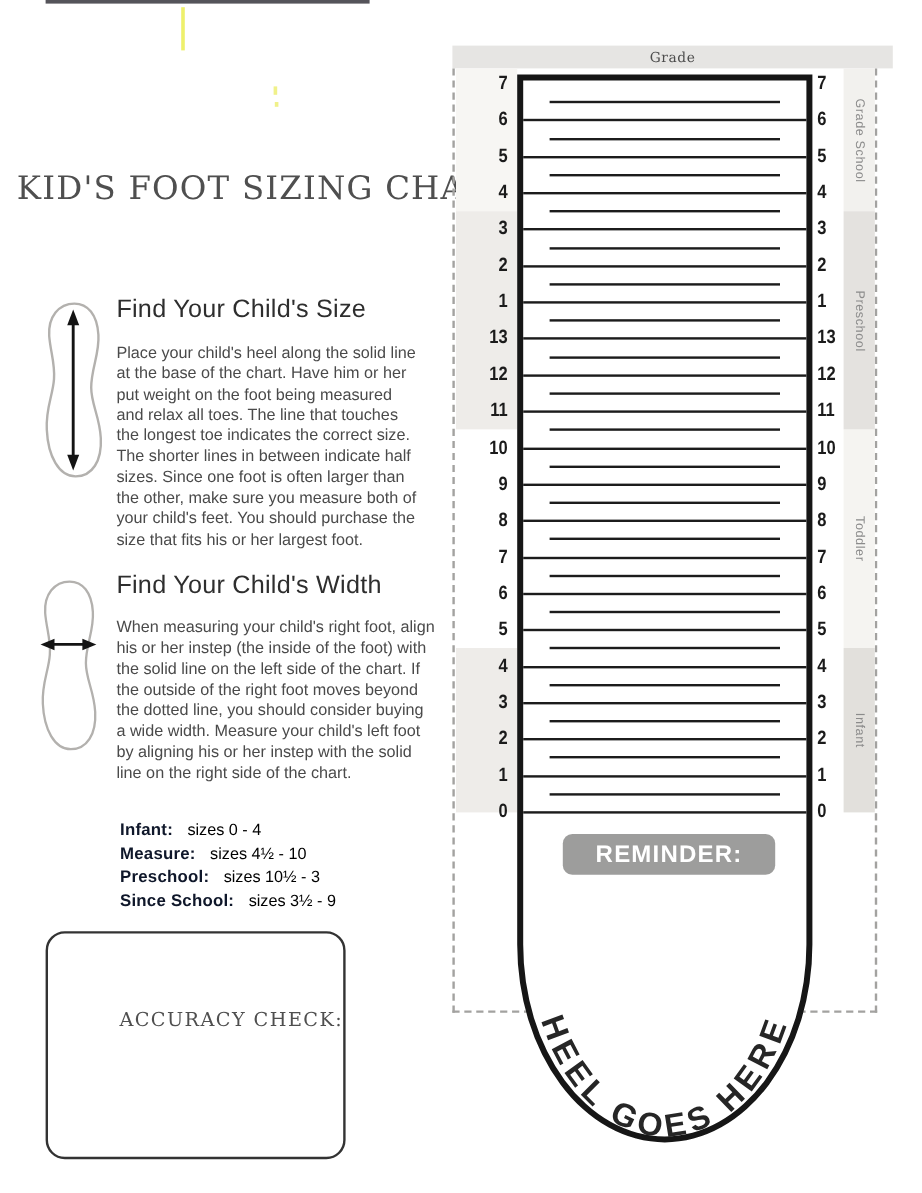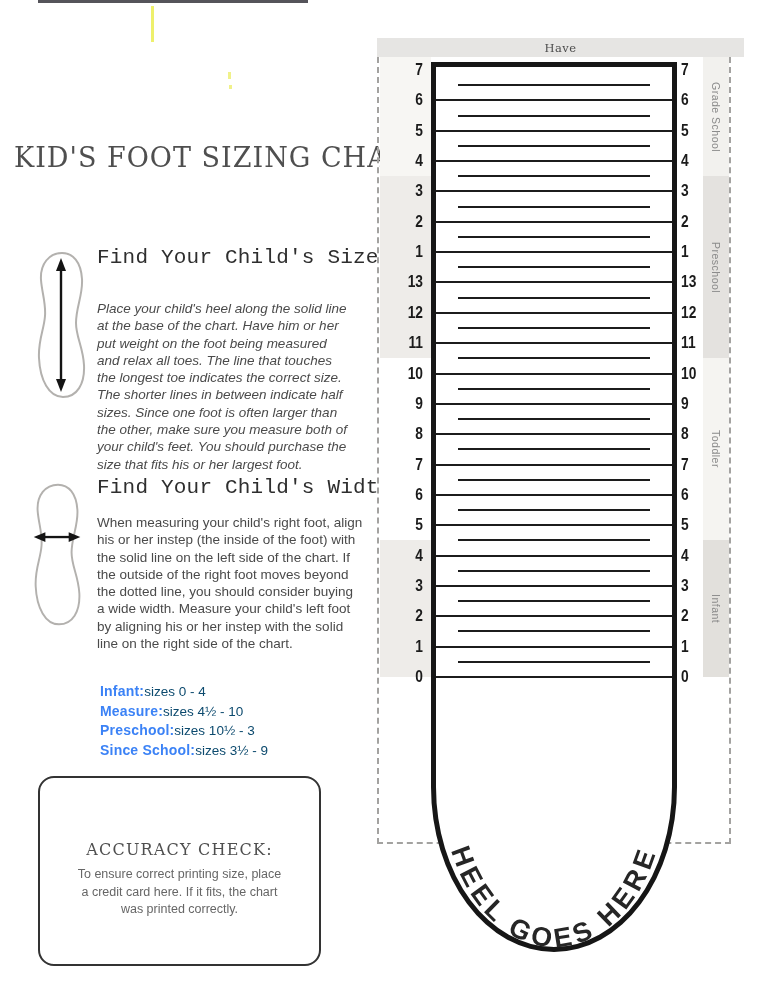--- a/index.html
+++ b/index.html
@@ -15,36 +15,36 @@
   #title{position:absolute;left:14px;top:142px;width:358px;text-align:center;
          font-family:"DejaVu Serif",serif;font-size:27px;font-weight:400;color:#4f4f4f;
          letter-spacing:1px;white-space:nowrap;}
   #subtitle{position:absolute;left:24px;top:190px;width:336px;text-align:center;
             font-size:12px;color:#9b9a98;line-height:16px;white-space:pre-line;}
 
   .foot-icon{position:absolute;}
   #foot-icon-1{left:29px;top:250px;width:66px;height:150px;}
   #foot-icon-2{left:26px;top:477px;width:64px;height:155px;}
 
-  .sec-heading{position:absolute;left:97px;font-family:Liberation Mono, monospace;
+  .sec-heading{position:absolute;left:97px;font-family:Liberation Sans, sans-serif;
                font-size:21px;font-weight:500;color:#2e2e2e;letter-spacing:0.2px;white-space:nowrap;}
   #heading-1{top:246px;}
   #heading-2{top:476px;}
   .sec-body{position:absolute;left:97px;width:270px;font-size:13.5px;color:#4a4a4a;
             line-height:17.3px;white-space:pre-line;}
-  #body-1{top:300px;font-style:italic;}
+  #body-1{top:285px;}
   #body-2{top:514px;}
 
   #legend{position:absolute;left:100px;top:682px;font-size:13.5px;color:#555;}
   .legend-row{line-height:19.5px;}
-  .legend-row b{color:#3b82f6;font-size:14px;letter-spacing:0.2px;}
-  .legend-row span{margin-left:0;color:#0c4a6e;}
-
-  #accuracy-box{position:absolute;left:38px;top:776px;width:283px;height:190px;
-                border:2px solid #333;border-radius:16px;background:#fff;text-align:center;}
+  .legend-row b{color:#0f172a;font-size:14px;letter-spacing:0.2px;}
+  .legend-row span{margin-left:12px;color:#000000;}
+
+  #accuracy-box{position:absolute;left:38px;top:776px;width:250px;height:190px;
+                border:2px solid #333;border-radius:16px;background:#fff;text-align:right;}
   #accuracy-heading{margin-top:62px;font-family:"DejaVu Serif",serif;font-size:16px;
                     font-weight:500;color:#4f4f4f;letter-spacing:1.2px;}
   #accuracy-body{margin-top:7px;font-size:12.5px;color:#666;line-height:17.5px;white-space:pre-line;}
 
   
   #wide-bar{position:absolute;left:377px;top:38px;width:367px;height:19px;background:#e6e5e3;
             display:flex;align-items:center;justify-content:center;}
   #wide-bar span{font-family:"DejaVu Serif",serif;font-size:11.5px;color:#4c4c4c;letter-spacing:0.5px;}
 
   #dash-frame{position:absolute;left:377px;top:57px;width:354px;height:787px;
@@ -124,27 +124,24 @@
 
   <div id="legend">
     <div class="legend-row"><b>Infant:</b><span>sizes 0 - 4</span></div>
     <div class="legend-row"><b>Measure:</b><span>sizes 4½ - 10</span></div>
     <div class="legend-row"><b>Preschool:</b><span>sizes 10½ - 3</span></div>
     <div class="legend-row"><b>Since School:</b><span>sizes 3½ - 9</span></div>
   </div>
 
   <div id="accuracy-box">
     <div id="accuracy-heading">ACCURACY CHECK:</div>
-    <div id="accuracy-body">To ensure correct printing size, place
-a credit card here. If it fits, the chart
-was printed correctly.</div>
   </div>
 
   <div id="wide-bar">
-    <span>Have</span>
+    <span>Grade</span>
   </div>
   <div id="dash-frame"></div>
   <div id="band-layer">
       <div class="band-col" style="top: 57px; height: 119.225px; background: rgb(247, 246, 243);"></div>
       <div class="band-strip" style="top: 57px; height: 119.225px; background: rgb(242, 241, 238);">
         <div class="band-strip-label">Grade School</div>
       </div>
       <div class="band-col" style="top: 176.225px; height: 182.1px; background: rgb(238, 236, 233);"></div>
       <div class="band-strip" style="top: 176.225px; height: 182.1px; background: rgb(228, 226, 223);">
         <div class="band-strip-label">Preschool</div>
@@ -237,20 +234,21 @@
       <div class="size-line" style="left: 458px; width: 192px; top: 630.475px;"></div>
       <div class="num num-left" style="top: 636.65px;">1</div>
       <div class="num num-right" style="top: 636.65px;">1</div>
       <div class="size-line" style="left: 436px; width: 236px; top: 645.65px;"></div>
       <div class="size-line" style="left: 458px; width: 192px; top: 660.825px;"></div>
       <div class="num num-left" style="top: 667px;">0</div>
       <div class="num num-right" style="top: 667px;">0</div>
       <div class="size-line" style="left: 436px; width: 236px; top: 676px;"></div>
     </div>
 
+  <div id="reminder-badge">REMINDER:</div>
 
   <svg id="heel-svg" viewBox="0 0 246 190">
     <defs>
       <path id="heelArc" d="M 11 17 A 112 160 0 0 0 235 17" fill="none"></path>
     </defs>
     <text>
       <textPath href="#heelArc" startOffset="50%" text-anchor="middle">HEEL GOES HERE</textPath>
     </text>
   </svg>
 

